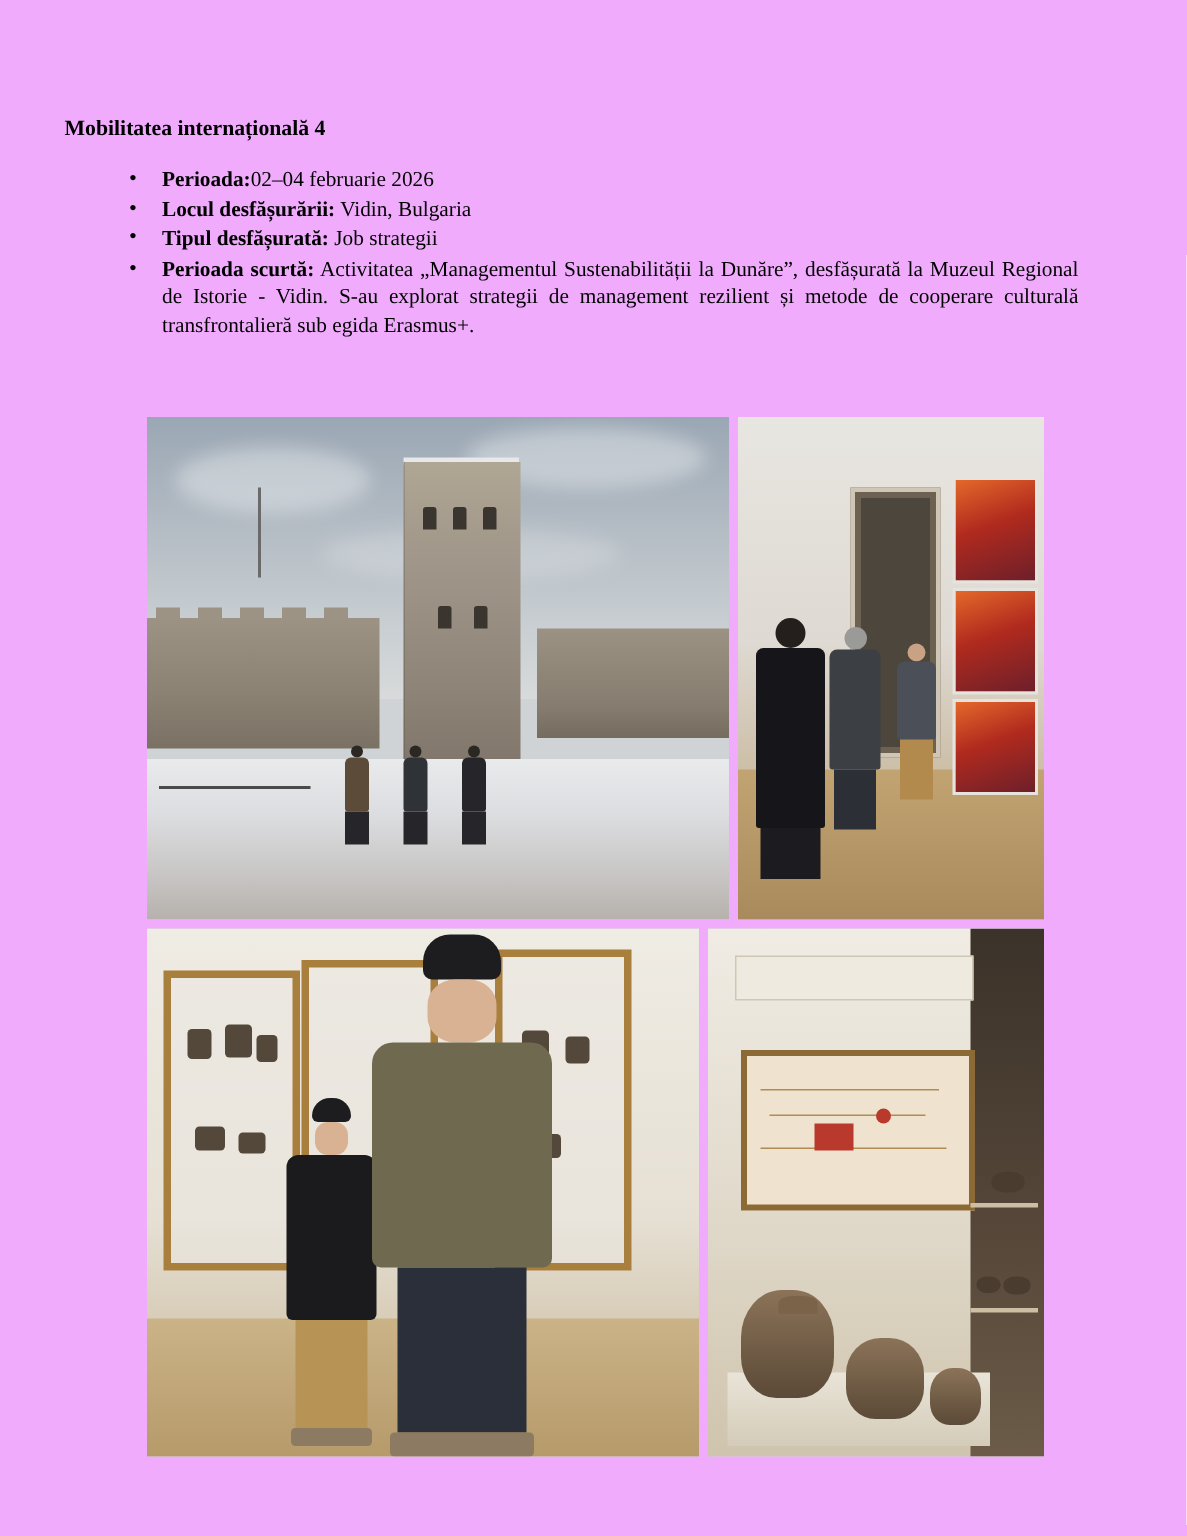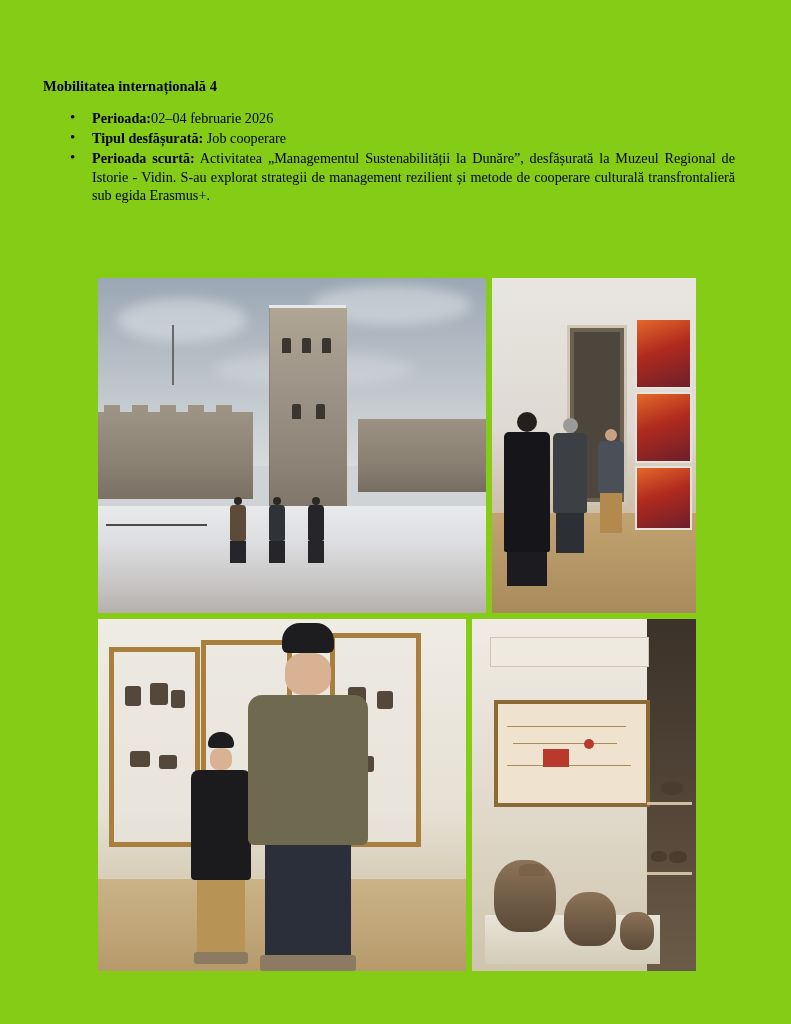--- a/index.html
+++ b/index.html
@@ -12,33 +12,33 @@
     height: 1024px;
     font-family: "Liberation Serif", serif;
     color: #000000;
     position: relative;
     overflow: hidden;
   }
   .page {
     width: 791px;
     height: 1024px;
     position: relative;
-    background: #84cc16;
+    background: #f0abfc;
     box-sizing: border-box;
     padding: 78px 52px 40px 42px;
   }
   .doc-title {
     font-weight: bold;
     font-size: 14.5px;
     margin: 0 0 14px 0;
     padding-left: 1px;
   }
   ul.bullets {
     list-style: none;
-    margin: 0;
+    margin: 16px;
     padding: 0;
   }
   ul.bullets > li {
     position: relative;
     padding-left: 50px;
     font-size: 14.2px;
     line-height: 1.31;
     margin-bottom: 1px;
     text-align: justify;
   }
@@ -179,21 +179,24 @@
 
 <div class="page">
 
   <p class="doc-title">Mobilitatea internațională 4</p>
 
   <ul class="bullets">
     <li>
       <span class="lbl">Perioada:</span><span>02–04 februarie 2026</span>
     </li>
     <li>
-      <span class="lbl">Tipul desfășurată:</span><span> Job cooperare</span>
+      <span class="lbl">Locul desfășurării:</span><span> Vidin, Bulgaria</span>
+    </li>
+    <li>
+      <span class="lbl">Tipul desfășurată:</span><span> Job strategii</span>
     </li>
     <li class="desc">
       <span class="lbl">Perioada scurtă:</span><span> Activitatea „Managementul Sustenabilității la Dunăre”, desfășurată la Muzeul Regional de Istorie - Vidin. S-au explorat strategii de management rezilient și metode de cooperare culturală transfrontalieră sub egida Erasmus+.</span>
     </li>
   </ul>
 
   <div class="photos">
 
     <div class="prow">
 

